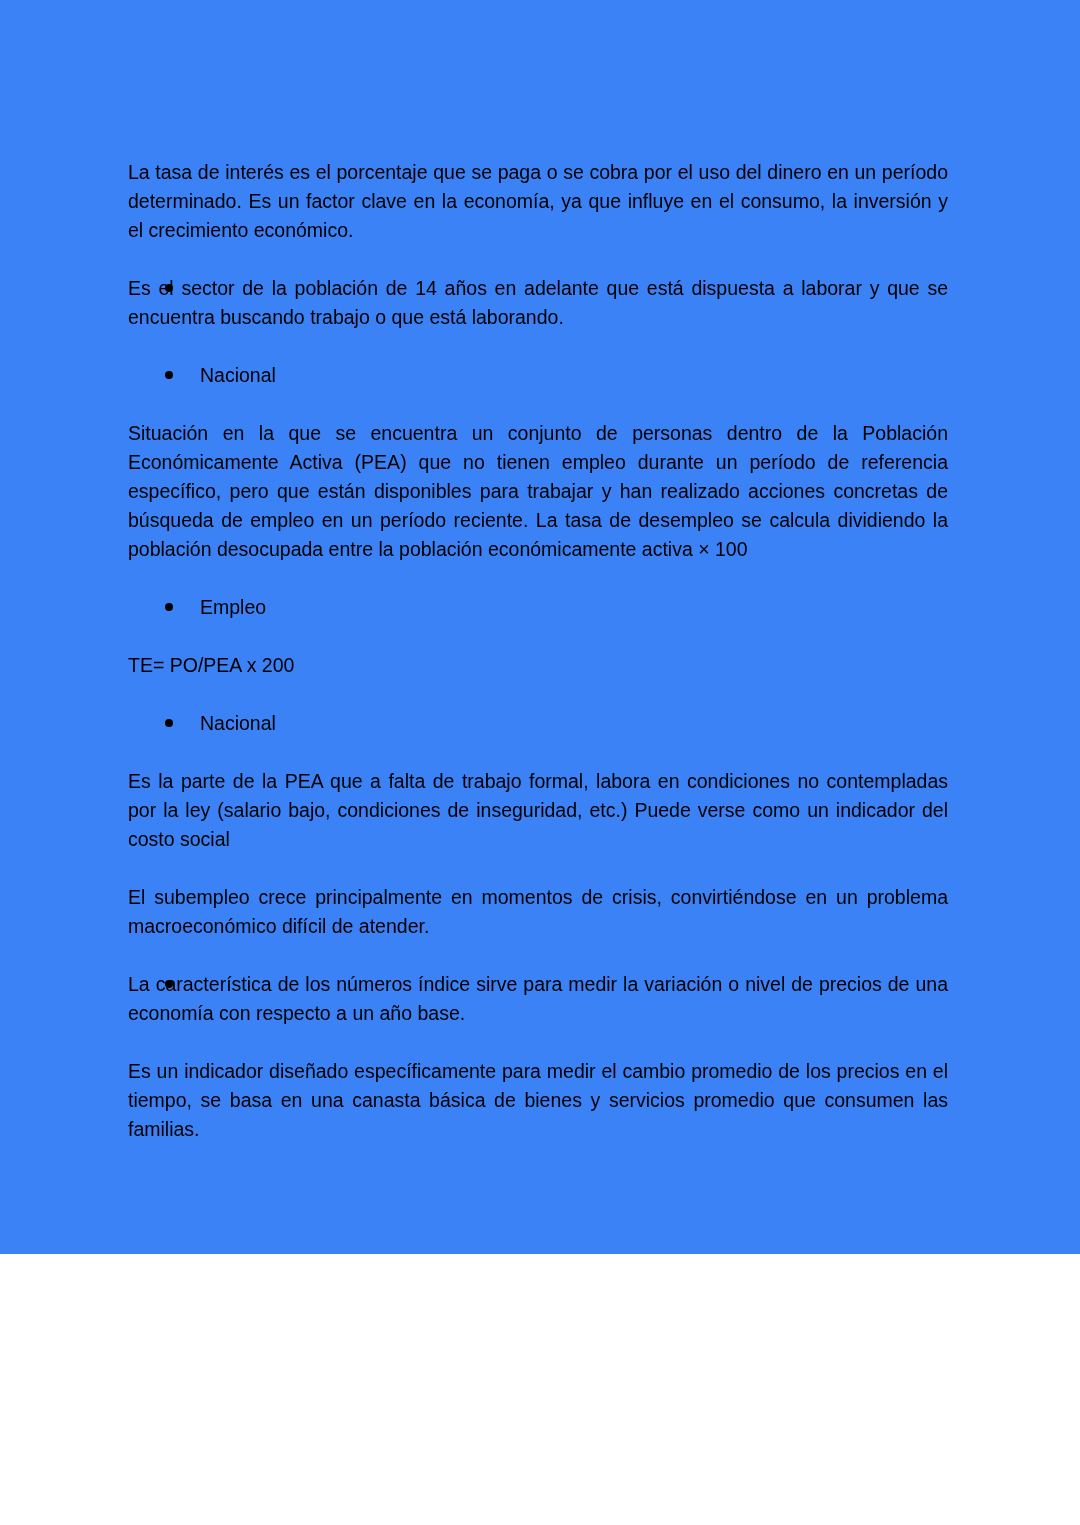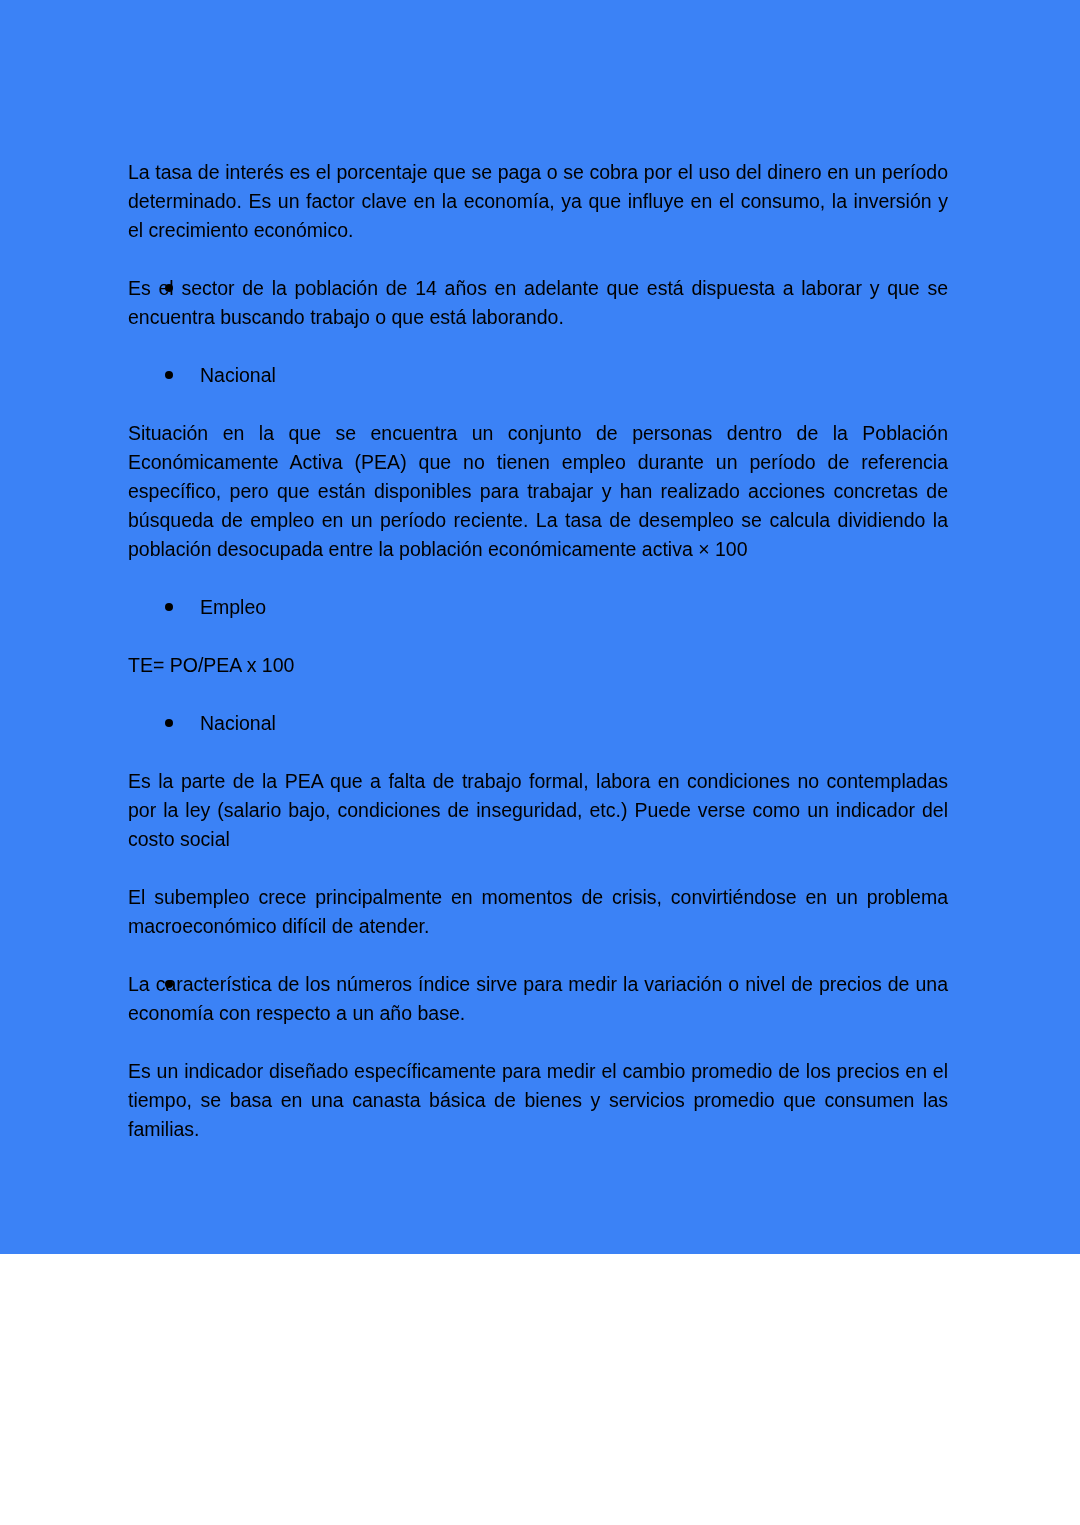--- a/index.html
+++ b/index.html
@@ -54,21 +54,21 @@
 <body>
 
 <div class="page">
   <div class="doc-body" id="doc-body">
       <p class="para">La tasa de interés es el porcentaje que se paga o se cobra por el uso del dinero en un período determinado. Es un factor clave en la economía, ya que influye en el consumo, la inversión y el crecimiento económico.</p>
       <div class="bullet-item"><span class="bullet-dot"></span></div>
       <p class="para">Es el sector de la población de 14 años en adelante que está dispuesta a laborar y que se encuentra buscando trabajo o que está laborando.</p>
       <div class="bullet-item"><span class="bullet-dot"></span><span>Nacional</span></div>
       <p class="para">Situación en la que se encuentra un conjunto de personas dentro de la Población Económicamente Activa (PEA) que no tienen empleo durante un período de referencia específico, pero que están disponibles para trabajar y han realizado acciones concretas de búsqueda de empleo en un período reciente. La tasa de desempleo se calcula dividiendo la población desocupada entre la población económicamente activa × 100</p>
       <div class="bullet-item"><span class="bullet-dot"></span><span>Empleo</span></div>
-      <p class="formula">TE= PO/PEA x 100</p>
+      <p class="formula">TE= PO/PEA x 200</p>
       <div class="bullet-item"><span class="bullet-dot"></span><span>Nacional</span></div>
       <p class="para">Es la parte de la PEA que a falta de trabajo formal, labora en condiciones no contempladas por la ley (salario bajo, condiciones de inseguridad, etc.) Puede verse como un indicador del costo social</p>
       <p class="para">El subempleo crece principalmente en momentos de crisis, convirtiéndose en un problema macroeconómico difícil de atender.</p>
       <div class="bullet-item"><span class="bullet-dot"></span></div>
       <p class="para">La característica de los números índice sirve para medir la variación o nivel de precios de una economía con respecto a un año base.</p>
       <p class="para">Es un indicador diseñado específicamente para medir el cambio promedio de los precios en el tiempo, se basa en una canasta básica de bienes y servicios promedio que consumen las familias.</p>
     </div>
 </div>
 
 </body></html>

